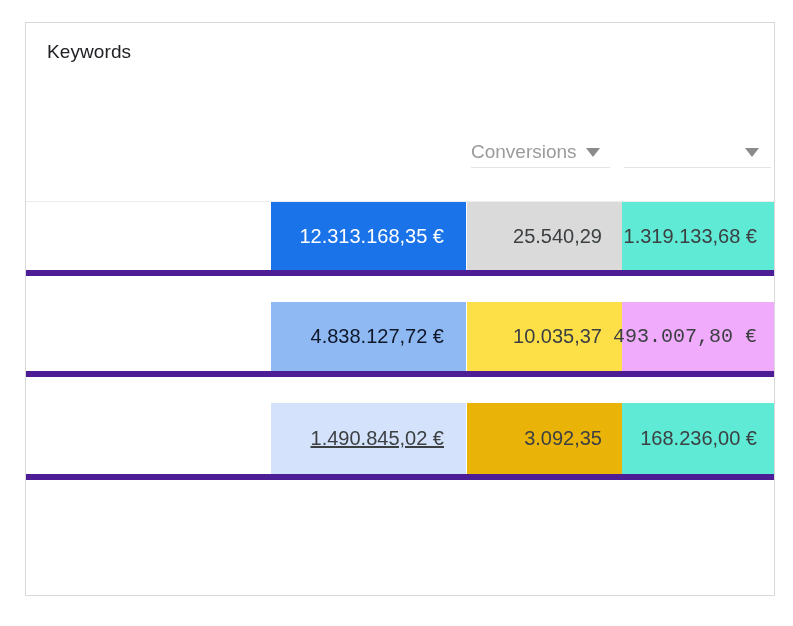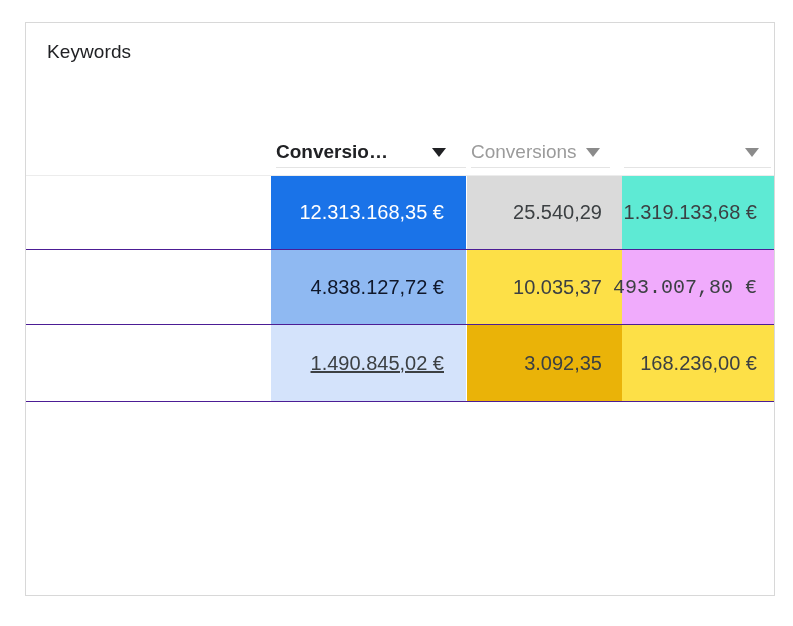--- a/index.html
+++ b/index.html
@@ -108,22 +108,23 @@
   .th-2 .caret { border-top-color: #8b8b8b; margin-left: auto; margin-right: 12px; }
 
   
   .tbody {
     position: relative;
   }
 
   .row {
     position: relative;
     height: 75px;
-    border-bottom: 1px solid #4c1d95;
-    box-sizing: border-box;
+    border-bottom: 6px solid #4c1d95;
+    box-sizing: border-box;
+    margin-top: 26px;
   }
   .row:first-child { border-top: 1px solid #ececec; }
   .row:last-child { height: 77px; }
 
   .cell {
     position: absolute;
     top: 0;
     bottom: 0;
     display: flex;
     align-items: center;
@@ -164,21 +165,21 @@
   .v-blue-3 { background: #1a73e8; color: #ffffff; }
   .v-blue-2 { background: #8fb9f2; color: #0f172a; }
   .v-blue-1 { background: #d4e3fb; color: #3c4043; text-decoration: underline; }
 
   .v-gray-3 { background: #dadada; color: #3c4043; }
   .v-gray-2 { background: #fde047; color: #3c4043; }
   .v-gray-1 { background: #eab308; color: #3c4043; }
 
   .v-gray-3b { background: #5eead4; color: #3c4043; }
   .v-gray-2b { background: #f0abfc; color: #3c4043; font-family: Liberation Mono, monospace; }
-  .v-gray-1b { background: #fde047; color: #3c4043; }
+  .v-gray-1b { background: #5eead4; color: #3c4043; }
 
   .fill-rest {
     position: absolute;
     left: 0;
     top: 399px;
     width: 750px;
     height: 174px;
     background: #ffffff;
   }
 </style>
@@ -188,26 +189,20 @@
 <div class="stage">
 
   <div class="card">
 
     <div class="card-title">Keywords</div>
 
     <div class="table">
 
       <div class="thead">
 
-        <div class="th th-0">
-          <div class="th-inner">
-            <span class="th-label">Conversio…</span>
-            <span class="caret"></span>
-          </div>
-        </div>
 
         <div class="th th-1">
           <div class="th-inner">
             <span class="th-label">Conversions</span>
             <span class="caret"></span>
           </div>
         </div>
 
         <div class="th th-2">
           <div class="th-inner">

